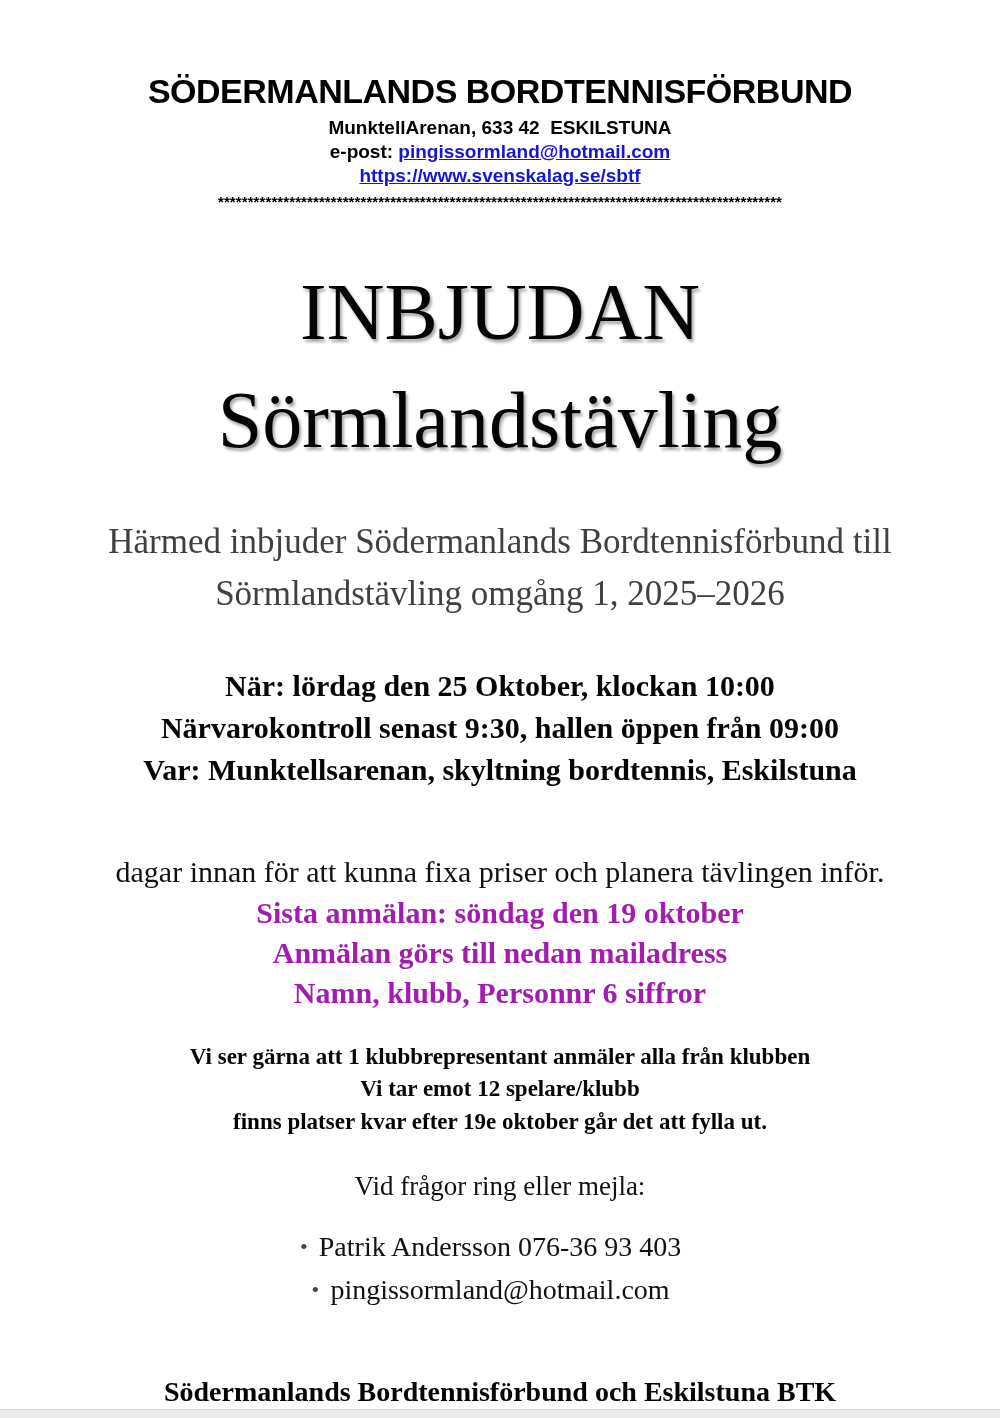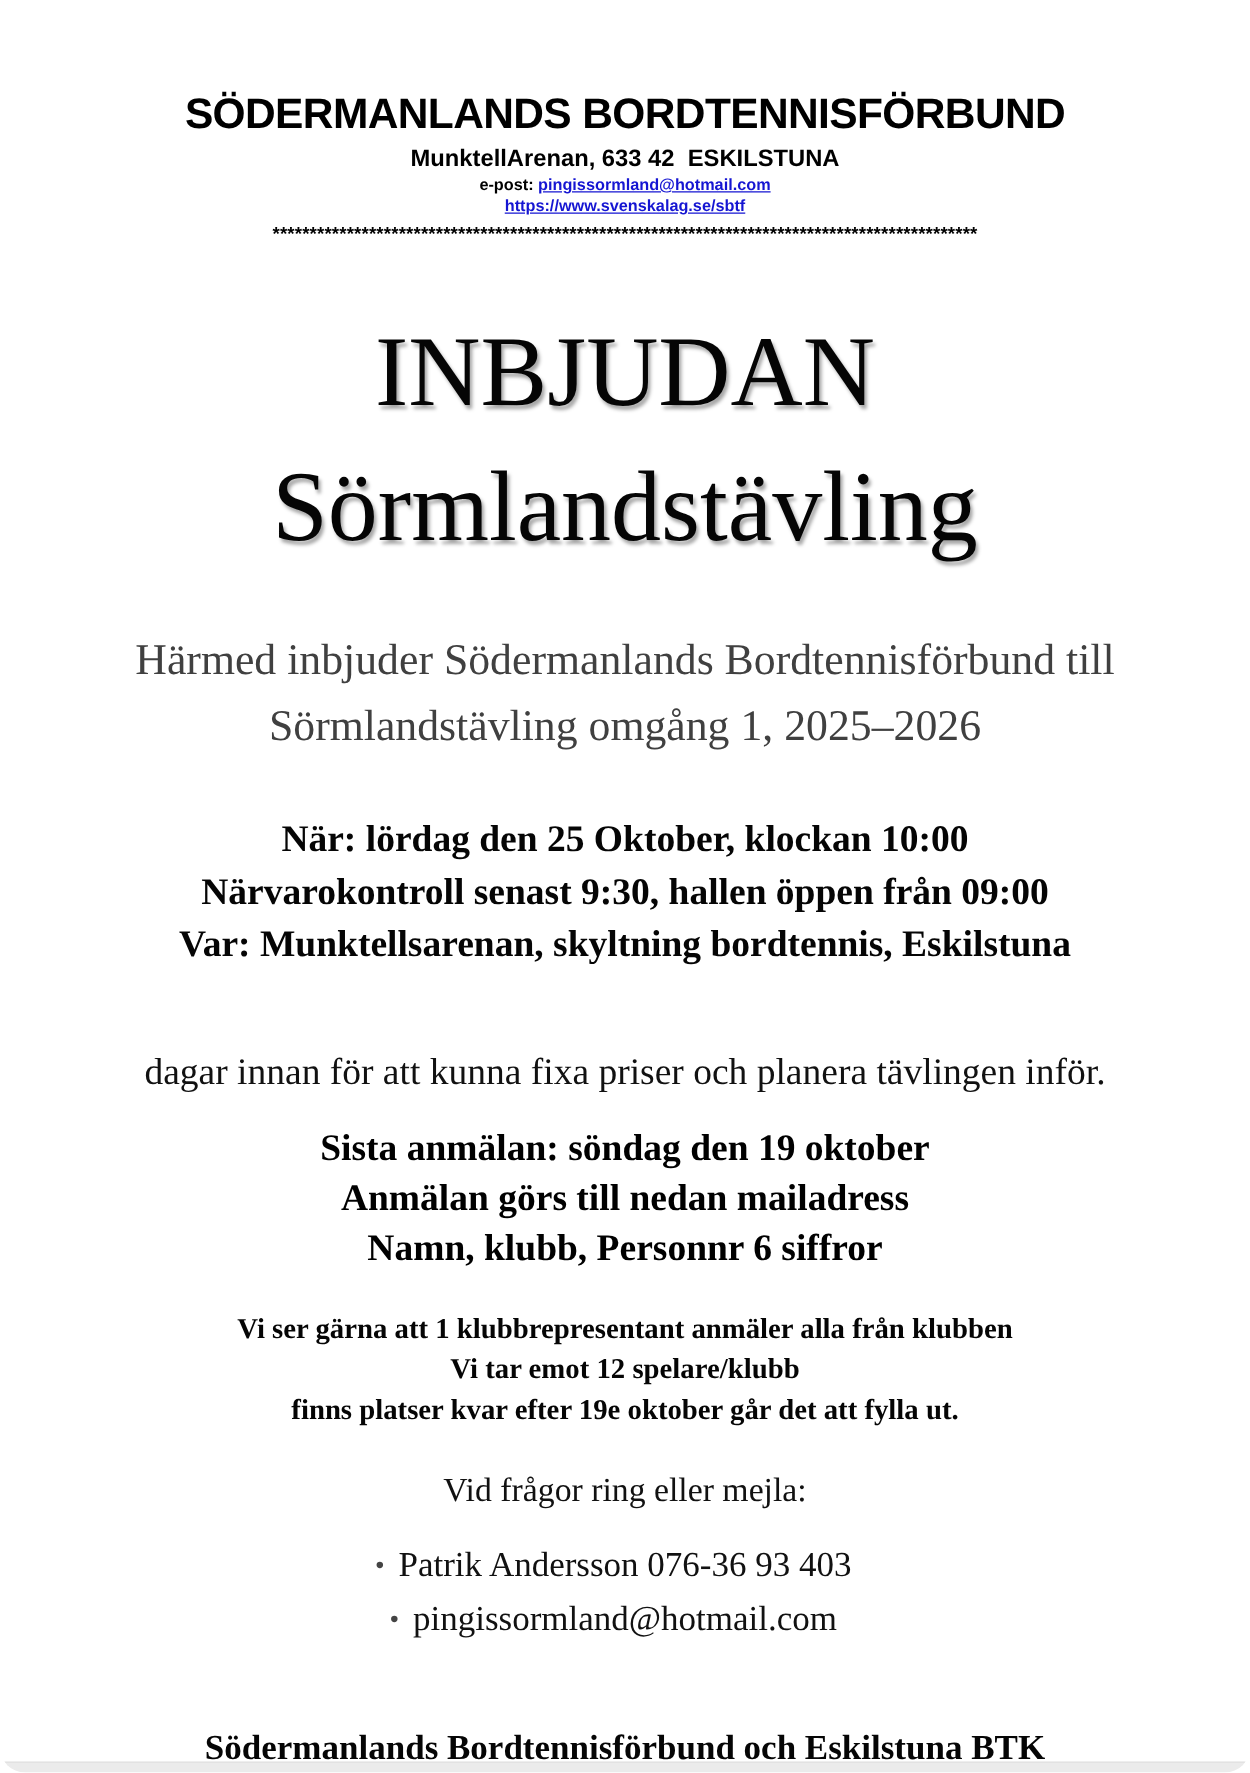--- a/index.html
+++ b/index.html
@@ -1,15 +1,15 @@
 <!DOCTYPE html>
 <html lang="sv"><head>
 <meta charset="utf-8">
 <style>
-  * { margin: 0; padding: 0; box-sizing: border-box; border-radius: 20px; }
+  * { margin: 0; padding: 0; box-sizing: border-box; }
   html, body { background: #ffffff; }
   body {
     width: 1000px;
     height: 1418px;
     position: relative;
     font-family: "Liberation Serif", serif;
     color: #0d0d0d;
     overflow: hidden;
   }
   .page {
@@ -31,21 +31,21 @@
     letter-spacing: -0.5px;
     color: #000000;
   }
   .org-address {
     margin-top: 6px;
     font-size: 19px;
     white-space: pre-wrap;
     color: #000000;
   }
   .org-contact-line {
-    font-size: 13px;
+    font-size: 19px;
     margin-top: 2px;
     color: #000000;
   }
   .org-link {
     color: #1515d2;
     text-decoration: underline;
     cursor: pointer;
   }
   .star-divider {
     margin-top: 6px;
@@ -79,25 +79,24 @@
     line-height: 1.4;
     color: #050505;
   }
   .free-text {
     margin-top: 18px;
     font-size: 30px;
     line-height: 1.4;
     color: #111111;
   }
   .deadline {
-    margin-top: 20px;
     font-size: 30px;
     font-weight: bold;
     line-height: 1.33;
-    color: #000000;
+    color: #a21caf;
   }
   .clubrep {
     margin-top: 28px;
     font-size: 23px;
     font-weight: bold;
     line-height: 1.42;
     color: #050505;
   }
   .contact {
     margin-top: 30px;

